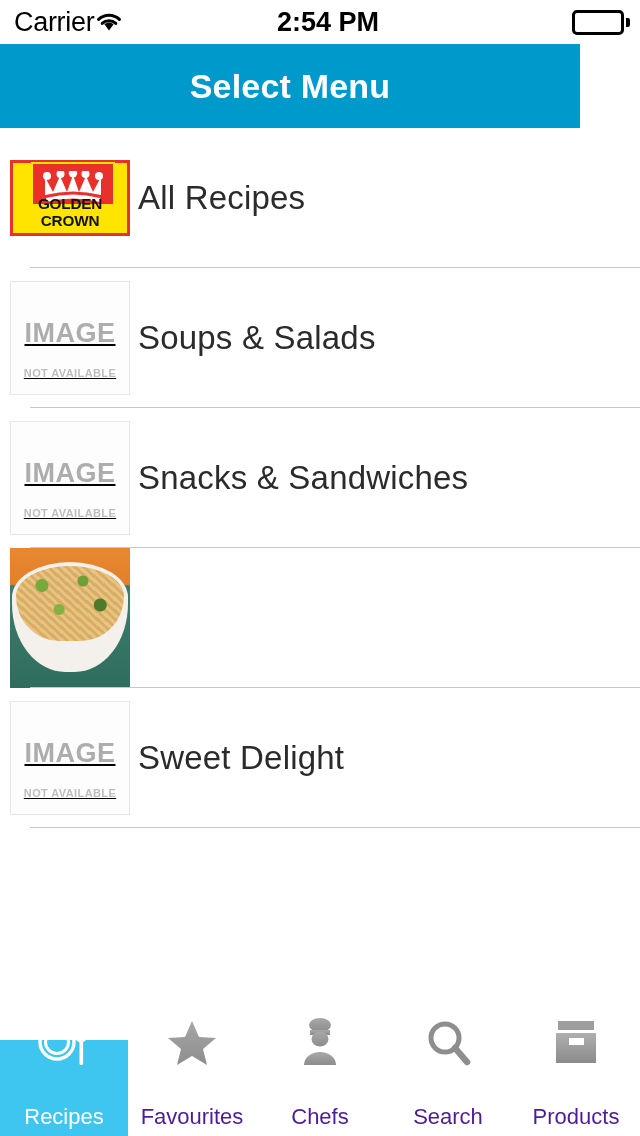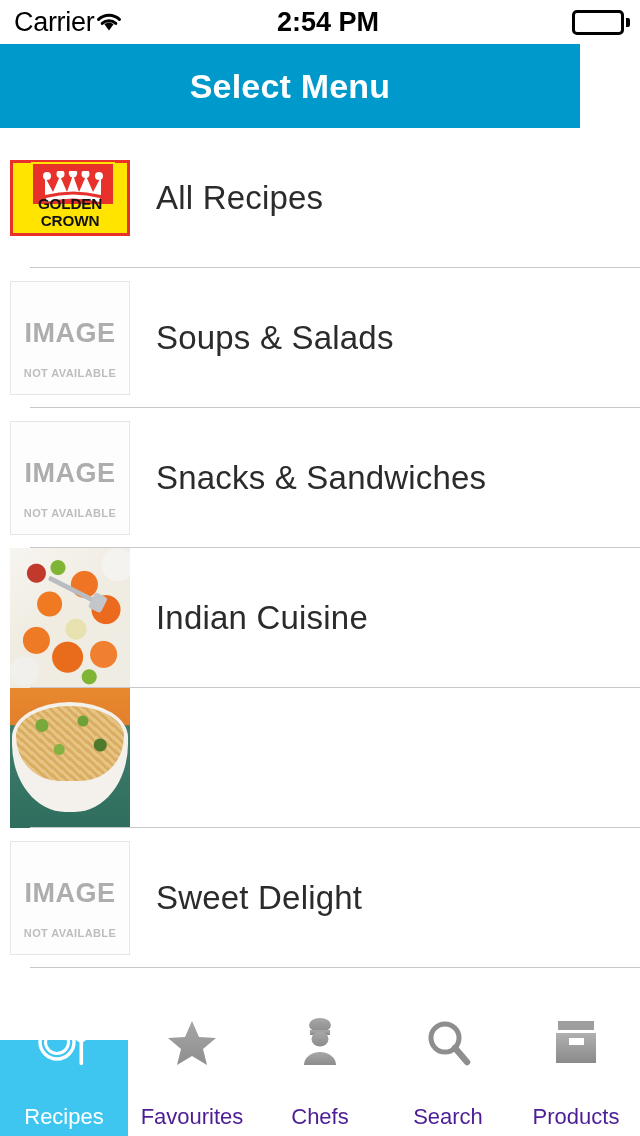--- a/index.html
+++ b/index.html
@@ -53,24 +53,25 @@
     position:relative; background:#fff;
   }
   .row-sep{
     position:absolute; left:30px; right:0; bottom:0;
     height:1px; background:#c8c7cc;
   }
   .thumb-wrap{
     width:130px; min-width:130px; height:140px;
     display:flex; align-items:center; justify-content:flex-start;
     padding-left:10px;
+    text-decoration:underline;
   }
   .row-label{
     font-size:33px; color:#2b2b2b; font-weight:300;
-    margin-left:26px; letter-spacing:0.2px;
+    margin-left:8px; letter-spacing:0.2px;
   }
 
   
   .ph{
     width:122px; height:114px;
     border:1px solid #e6e6e6;
     background:#fdfdfd;
     display:flex; flex-direction:column;
     align-items:center; justify-content:center;
     filter:blur(0.4px);
@@ -251,31 +252,20 @@
     <div class="thumb-wrap">
       <div class="ph">
         <div class="ph-big">IMAGE</div>
         <div class="ph-small">NOT AVAILABLE</div>
       </div>
     </div>
     <div class="row-label">Snacks &amp; Sandwiches</div>
     <div class="row-sep"></div>
   </div>
 
-  <div class="row">
-    <div class="thumb-wrap" style="padding-left:10px">
-      <div class="photo tall">
-        <div class="pic-indian">
-            <span class="fork"></span>
-          </div>
-      </div>
-    </div>
-    <div class="row-label">Indian Cuisine</div>
-    <div class="row-sep"></div>
-  </div>
 
   <div class="row">
     <div class="thumb-wrap" style="padding-left:10px">
       <div class="photo tall">
         <div class="pic-rice">
             <span class="bowl">
               <span class="rice"></span>
             </span>
           </div>
       </div>

